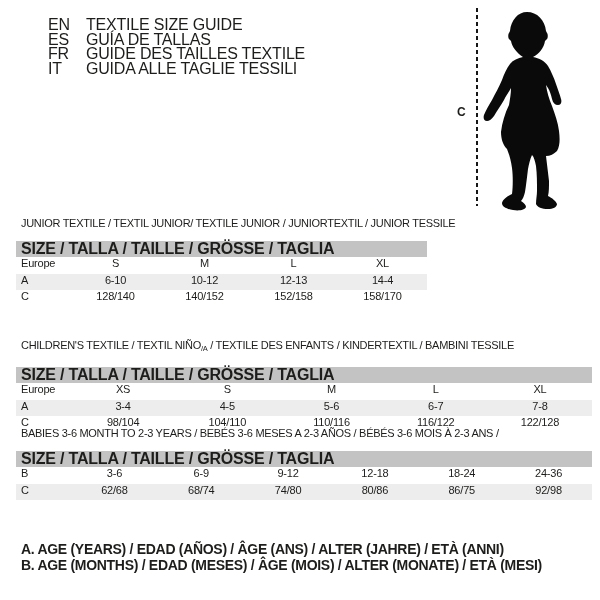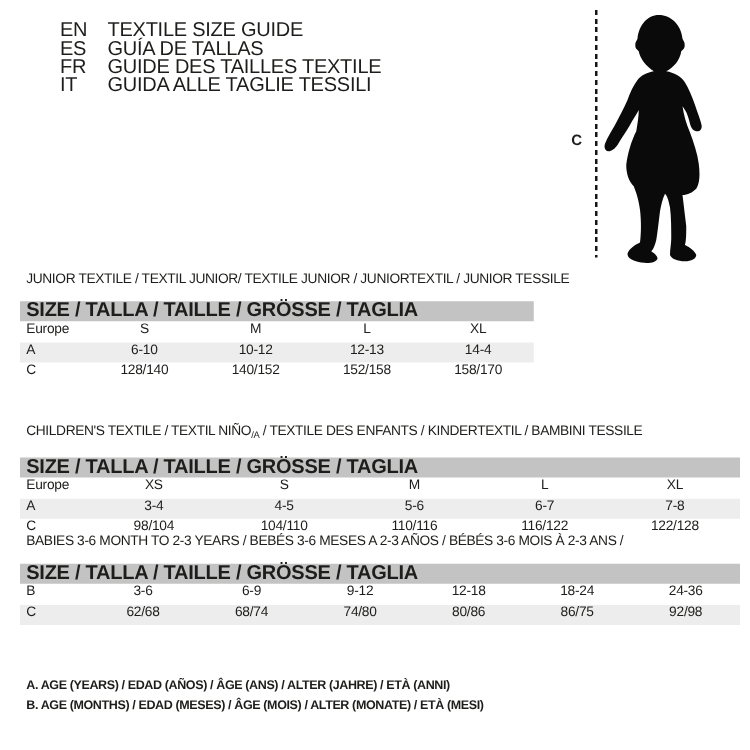--- a/index.html
+++ b/index.html
@@ -33,21 +33,21 @@
   .size-bar{
     height:16px;line-height:16px;background:#c3c3c3;
     font-size:16px;font-weight:700;letter-spacing:-0.2px;padding-left:5px;box-sizing:border-box;
   }
   .row{display:flex;height:16.5px;align-items:flex-start;font-size:11px;letter-spacing:-0.2px;}
   .row.shaded{background:#ededed;}
   .row .rlabel{flex:0 0 55px;width:55px;padding-left:5px;box-sizing:border-box;}
   .row .cell{flex:1;text-align:center;}
   
   .notes{position:absolute;left:21px;top:541px;}
-  .note-line{height:16px;line-height:16px;font-size:10px;font-weight:700;letter-spacing:-0.3px;white-space:nowrap;}
+  .note-line{height:16px;line-height:16px;font-size:14px;font-weight:700;letter-spacing:-0.3px;white-space:nowrap;}
 </style>
 </head>
 <body>
 
 <div class="lang-header" id="lang-header">
     <div class="lang-row">
       <span class="lang-code">EN</span>
       <span class="lang-title">TEXTILE SIZE GUIDE</span>
     </div>
     <div class="lang-row">

